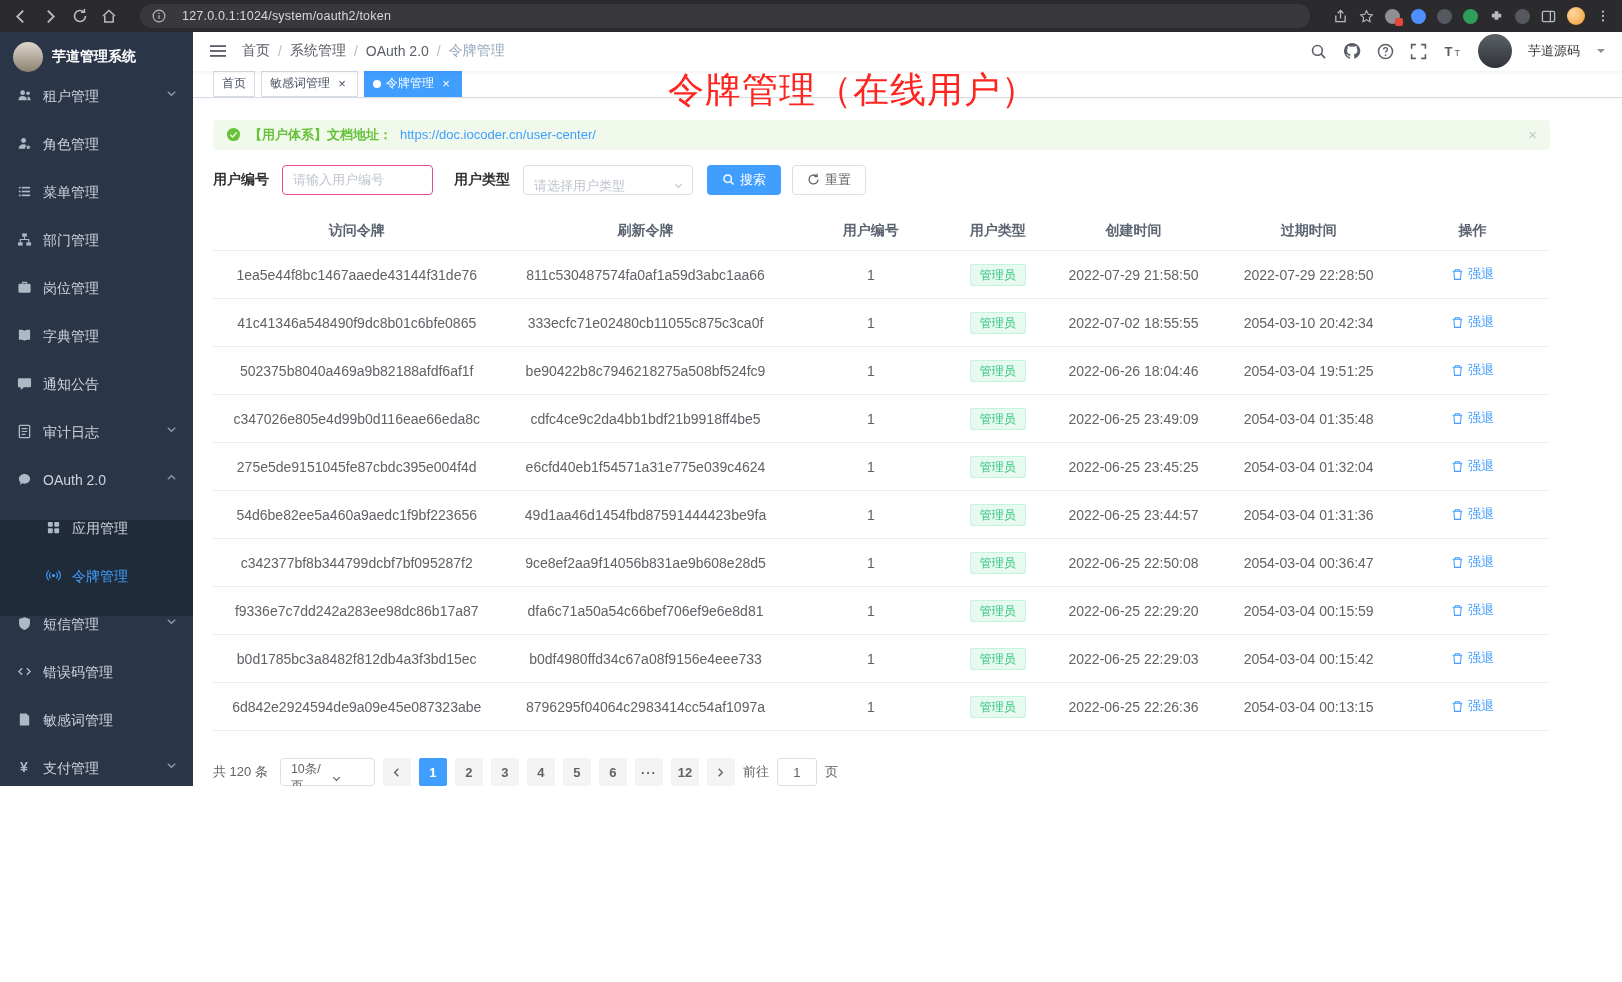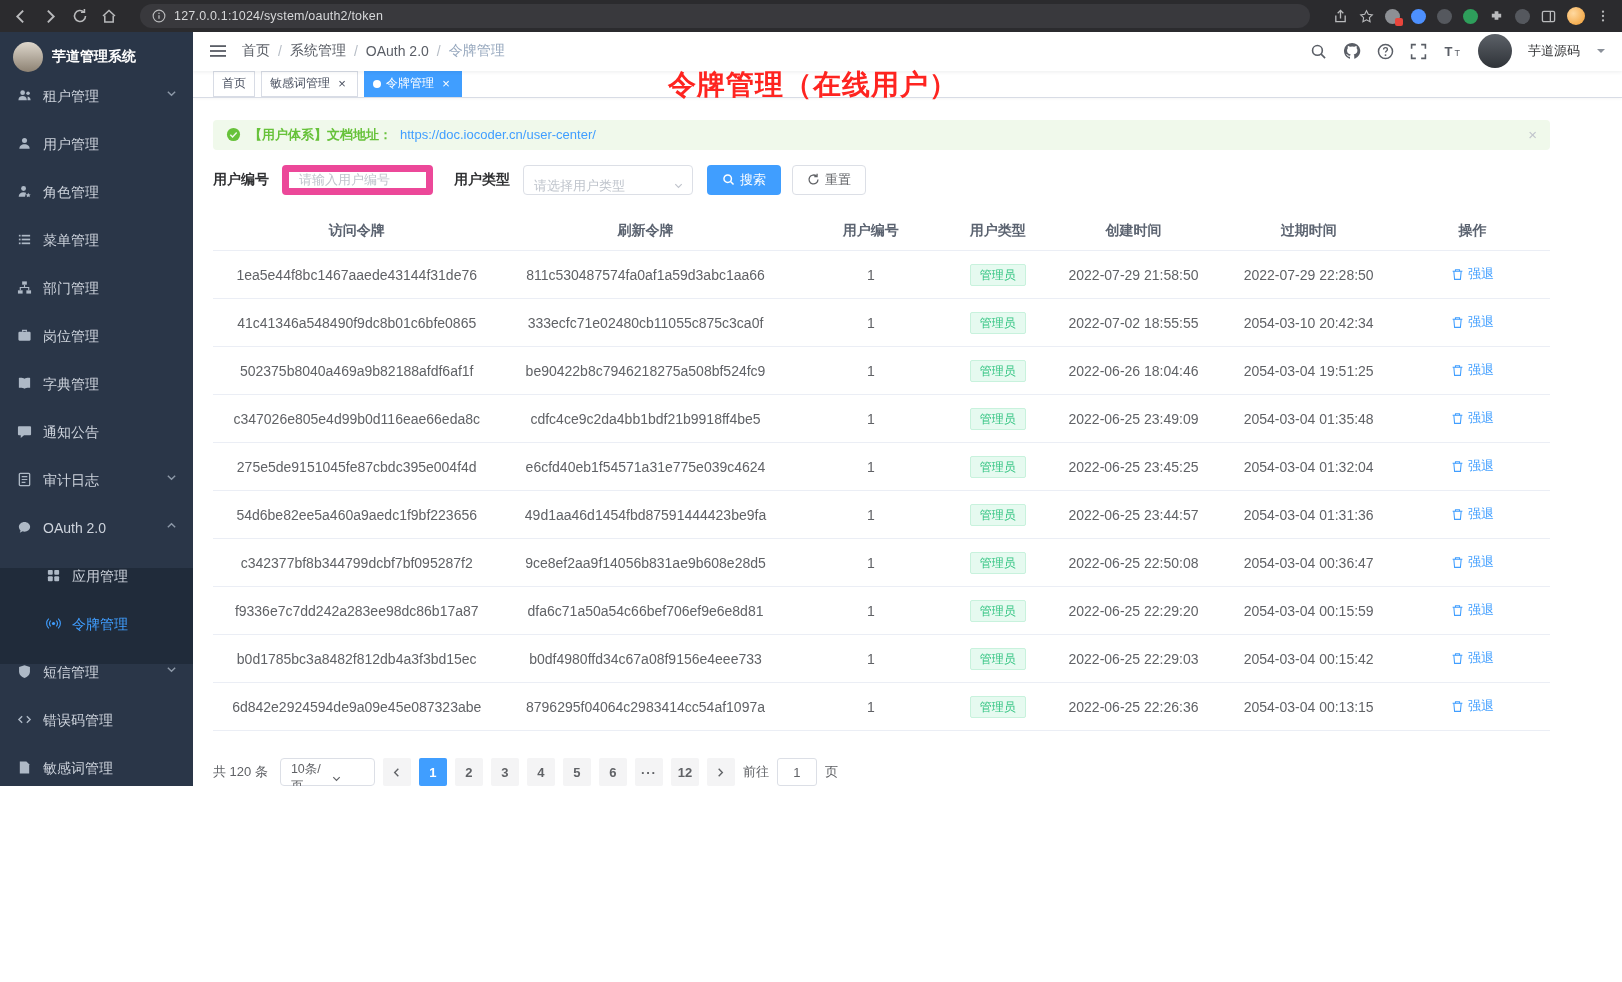--- a/index.html
+++ b/index.html
@@ -3,21 +3,21 @@
 <meta charset="utf-8">
 <style>
   *{box-sizing:border-box;margin:0;padding:0}
   html,body{width:1622px;height:982px;overflow:hidden}
   body{font-family:"Liberation Sans","DejaVu Sans",sans-serif;background:#fff;position:relative;font-size:14px}
   svg{display:block}
 
   
   .browser-bar{height:32px;background:#2b2b2e;display:flex;align-items:center;padding:0 12px;gap:13px;color:#b9babc}
   .b-icon{display:inline-flex;align-items:center;justify-content:center;color:#b9babc;cursor:pointer}
-  .url-pill{flex:1;height:24px;background:#39393d;border-radius:13px;display:flex;align-items:center;gap:8px;padding:0 12px;margin:0 10px;color:#d7d8da}
+  .url-pill{flex:1;height:24px;background:#39393d;border-radius:13px;display:flex;align-items:center;gap:16px;padding:0 12px;margin:0 10px;color:#d7d8da}
   .url-text{font-size:12.5px;color:#d7d8da;letter-spacing:.2px}
   .b-right{display:flex;align-items:center;gap:11px}
   .ext-dot{width:15px;height:15px;border-radius:50%;display:inline-block;cursor:pointer}
   .ext-dot.gray{background:#8d9095}
   .ext-dot.blue{background:#4d90fe}
   .ext-dot.dark{background:#55585e}
   .ext-dot.green{background:#2e9e5b}
   .ext-wrap{position:relative;display:inline-flex;cursor:pointer}
   .ext-badge{position:absolute;right:-3px;bottom:-2px;width:8px;height:8px;background:#e8453c;border-radius:2px}
   .b-avatar{width:18px;height:18px;border-radius:50%;background:radial-gradient(circle at 35% 35%,#ffd9a0,#ef9a2e);cursor:pointer}
@@ -64,21 +64,21 @@
 
   .alert{height:30px;background:#f0f9eb;border-radius:4px;display:flex;align-items:center;gap:8px;padding:0 13px;font-size:13px;color:var(--success,#67c23a)}
   .al-icon{display:inline-flex;color:var(--success,#67c23a)}
   .al-text{font-weight:700}
   .al-link{color:var(--accent,#409eff);text-decoration:none;cursor:pointer}
   .al-close{margin-left:auto;color:#c0c4cc;font-size:15px;cursor:pointer}
 
   .filters{display:flex;align-items:center;margin:15px 0 18px;font-size:14px}
   .filters label{font-weight:700;color:#303133;margin-right:13px;white-space:nowrap}
   .filters label.ml{margin-left:21px}
-  .txt-input{width:151px;height:30px;border:7px solid #ec4899;border-radius:4px;padding:0 10px;font-size:13px;color:#606266;outline:none;font-family:inherit}
+  .txt-input{width:151px;height:30px;border:1px solid #ec4899;border-radius:4px;padding:0 10px;font-size:13px;color:#606266;outline:none;font-family:inherit}
   .txt-input::placeholder{color:#bfc4cc}
   .select{height:30px;border:1px solid #dcdfe6;border-radius:4px;display:flex;align-items:center;padding:12px 8px 0 10px;cursor:pointer;background:#fff}
   .select .sel-ph{color:#bfc4cc;font-size:13px;flex:1;white-space:nowrap}
   .sel-caret{color:#c0c4cc;display:inline-flex;margin-left:6px}
   .user-type-select{width:170px}
   .btn{height:30px;display:inline-flex;align-items:center;gap:5px;padding:0 14px;border-radius:4px;font-size:13px;cursor:pointer;border:1px solid transparent;font-family:Liberation Serif, serif}
   .btn .btn-ic{display:inline-flex}
   .btn.primary{background:var(--accent,#409eff);color:#fff;margin-left:14px}
   .btn.plain{background:#fff;border-color:#dcdfe6;color:#606266;margin-left:11px}
 
@@ -91,21 +91,21 @@
   .pagination{display:flex;align-items:center;justify-content:flex-start;gap:8px;margin-top:27px;font-size:13px;color:#606266}
   .pg-total{margin-right:4px;white-space:nowrap}
   .pg-size{width:95px;height:28px}
   .pg-size span{color:#606266;font-size:12.5px;flex:1}
   .pg-btn{min-width:28px;height:28px;background:#f4f4f5;border:none;border-radius:2px;color:#606266;font-size:13px;font-weight:600;display:inline-flex;align-items:center;justify-content:center;cursor:pointer;padding:0 4px;font-family:inherit}
   .pg-btn.active{background:var(--accent,#409eff);color:#fff}
   .pg-btn.more{letter-spacing:1px}
   .pg-goto{white-space:nowrap}
   .pg-input{width:40px;height:28px;border:1px solid #dcdfe6;border-radius:3px;text-align:center;font-size:13px;color:#606266;outline:none;font-family:inherit}
 
-  .annotation{position:absolute;left:668px;top:66px;font-size:28px;font-weight:700;color:var(--annotation,#fe2420);white-space:nowrap;z-index:50;letter-spacing:1px}
+  .annotation{position:absolute;left:668px;top:66px;font-size:36px;font-weight:400;color:var(--annotation,#fe2420);white-space:nowrap;z-index:50;letter-spacing:1px}
 </style>
 </head>
 <body>
 
 <div class="browser-bar">
   <span class="b-icon">
       <svg width="17" height="17" viewBox="0 0 16 16">
         <path d="M10.5 2.5L5 8l5.5 5.5" fill="none" stroke="currentColor" stroke-width="1.8"></path>
       </svg>
     </span>
@@ -197,30 +197,20 @@
   <span class="mi-label">租户管理</span>
   <span class="mi-arrow">
             <svg width="11" height="11" viewBox="0 0 12 12">
               <path d="M2 4l4 4 4-4" fill="none" stroke="currentColor" stroke-width="1.5"></path>
             </svg>
           </span>
 </div>
         <div class="menu-item">
   <span class="mi-icon">
             <svg width="15" height="15" viewBox="0 0 16 16">
-              <circle cx="8" cy="4.8" r="2.7" fill="currentColor"></circle>
-              <path d="M2.5 13.5c0-3 2.4-4.7 5.5-4.7s5.5 1.7 5.5 4.7z" fill="currentColor"></path>
-            </svg>
-          </span>
-  <span class="mi-label">用户管理</span>
-
-</div>
-        <div class="menu-item">
-  <span class="mi-icon">
-            <svg width="15" height="15" viewBox="0 0 16 16">
               <circle cx="7" cy="4.8" r="2.6" fill="currentColor"></circle>
               <path d="M1.8 13.5c0-2.9 2.2-4.6 5.2-4.6 1 0 1.9.2 2.7.5l-1.2 4.1z" fill="currentColor"></path>
               <path d="M12 9.2l.8 1.6 1.8.3-1.3 1.3.3 1.8-1.6-.8-1.6.8.3-1.8-1.3-1.3 1.8-.3z" fill="currentColor"></path>
             </svg>
           </span>
   <span class="mi-label">角色管理</span>
 
 </div>
         <div class="menu-item">
   <span class="mi-icon">

